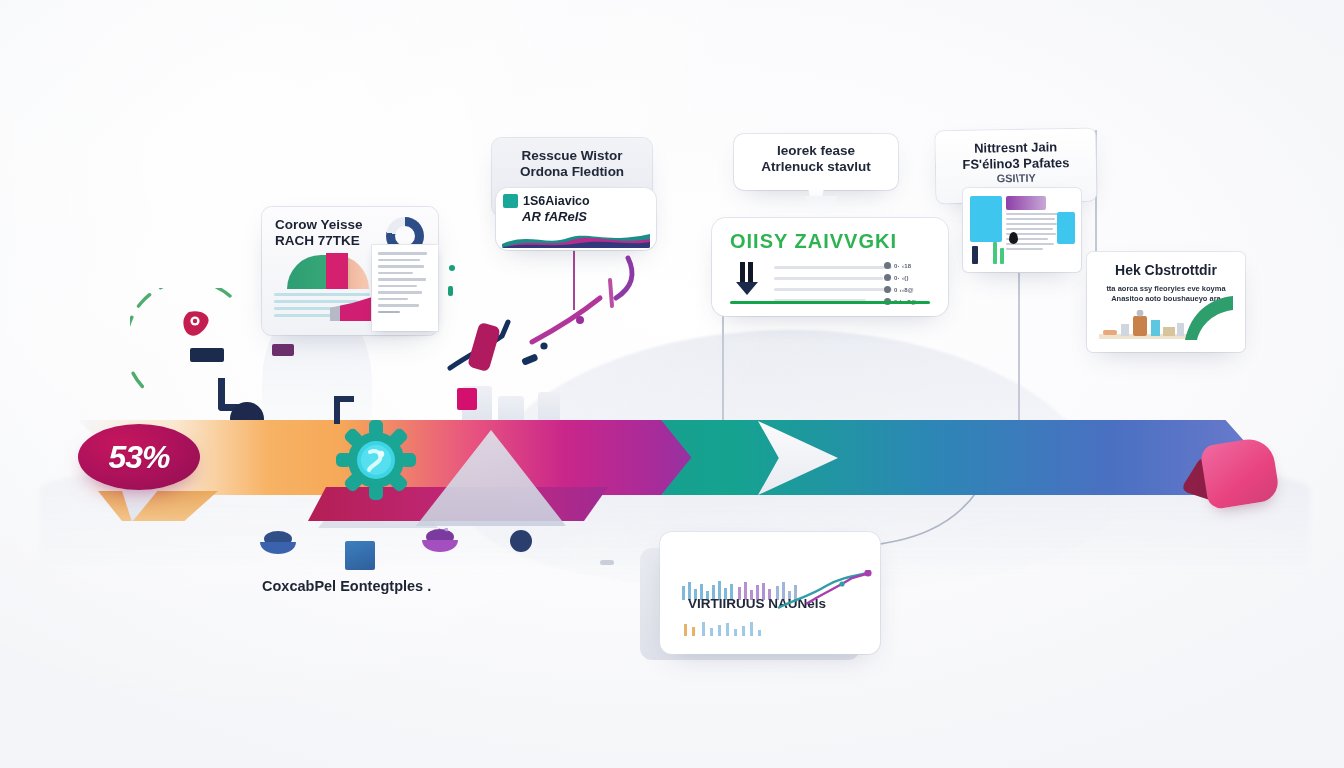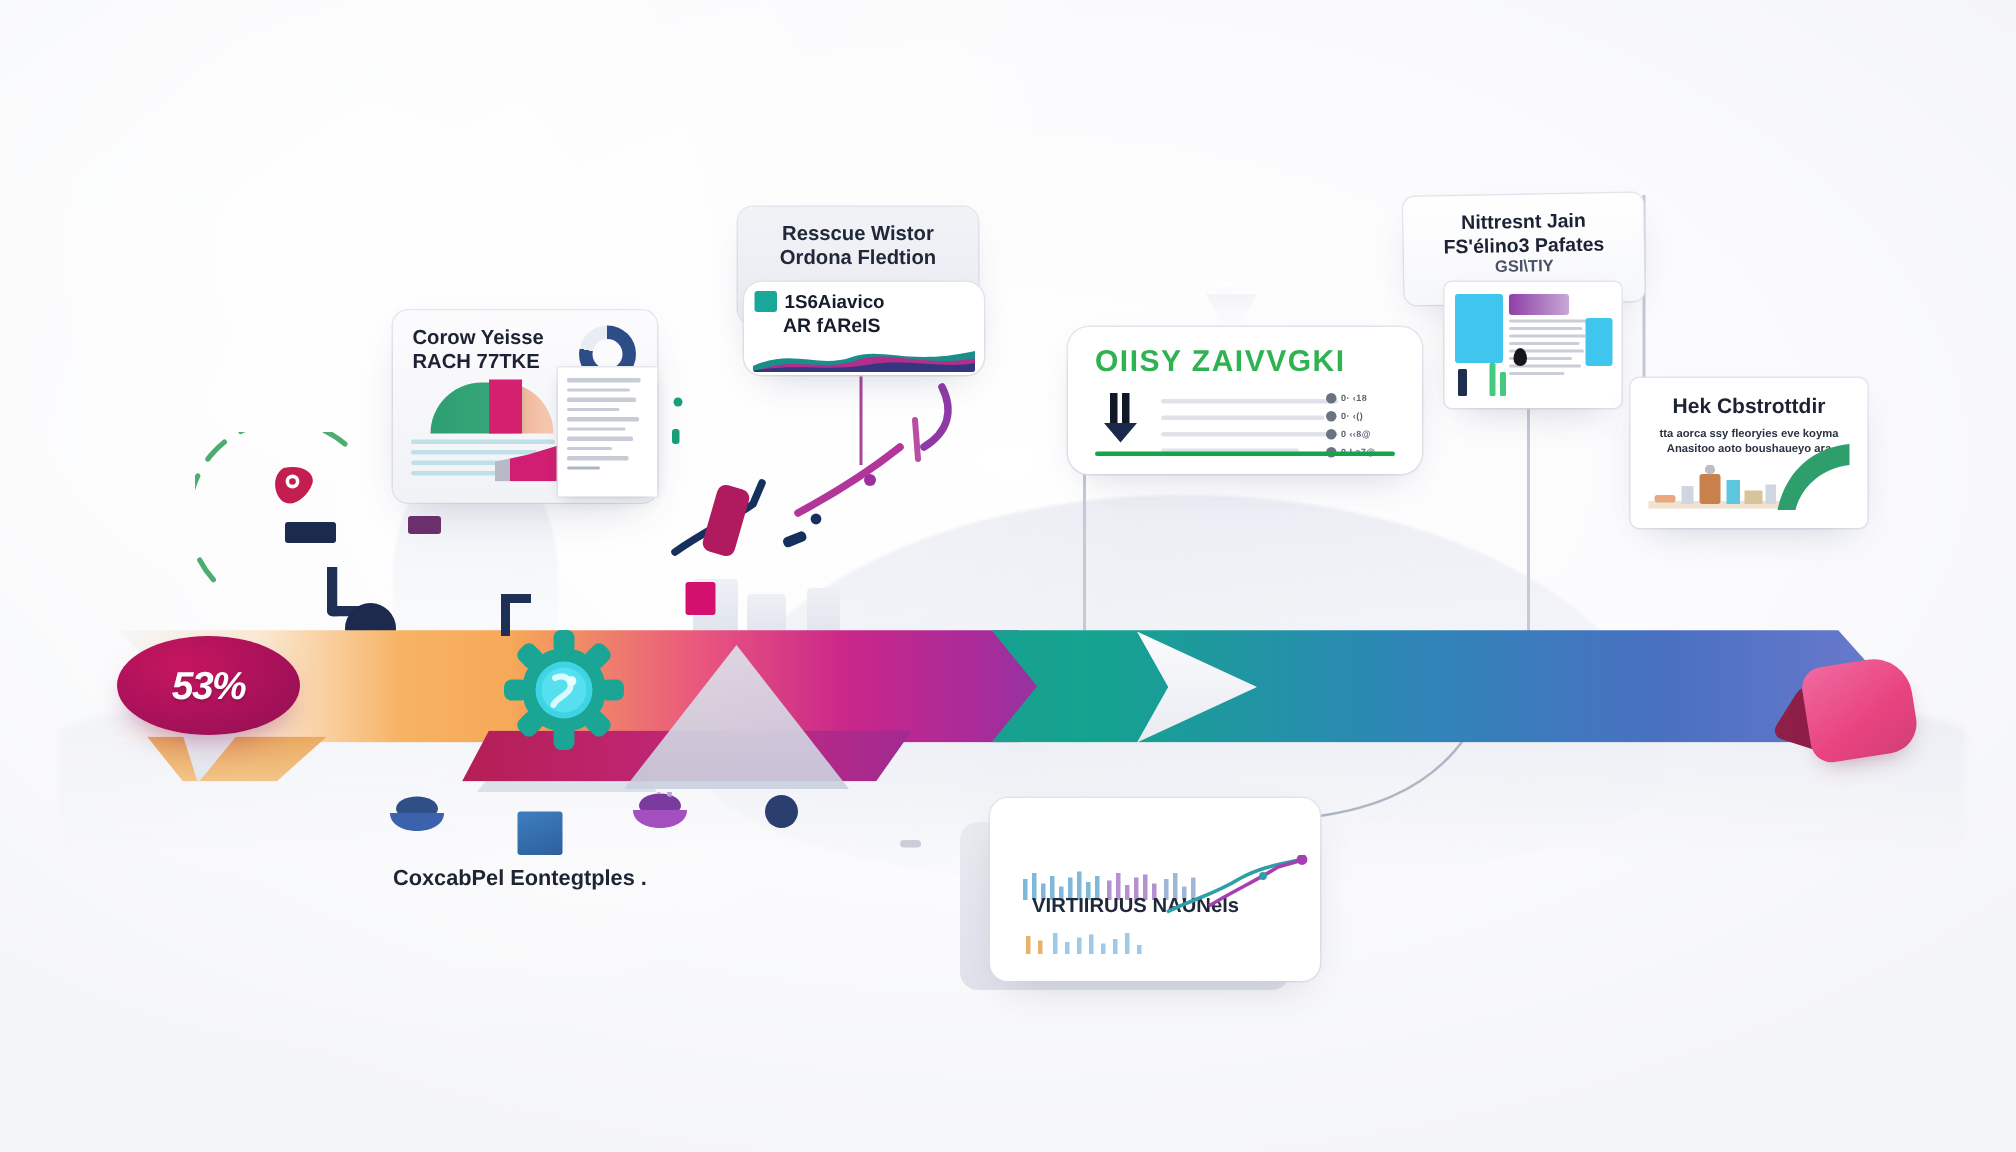--- a/index.html
+++ b/index.html
@@ -55,21 +55,21 @@
     clip-path:polygon(50% 0,100% 100%,0 100%);opacity:.9;}
   .white-wedge2{position:absolute;left:318px;top:452px;width:120px;height:76px;
     background:linear-gradient(180deg,#eef0f5,#d6dbe6);
     clip-path:polygon(50% 0,100% 100%,0 100%);opacity:.85;}
 
   
   .badge{position:absolute;left:78px;top:424px;width:122px;height:66px;border-radius:50%;
     background:radial-gradient(ellipse at 35% 30%,#c5165e,#a8115a 58%,#8e1050 100%);
     display:flex;align-items:center;justify-content:center;
     box-shadow:0 10px 22px -10px rgba(140,20,80,.6);}
-  .badge span{color:#fff;font-weight:700;font-size:26px;letter-spacing:-1px;
+  .badge span{color:#fff;font-weight:700;font-size:32px;letter-spacing:-1px;
     font-style:italic;text-shadow:0 1px 2px rgba(0,0,0,.18);}
   .badge-tail{position:absolute;left:118px;top:478px;width:50px;height:44px;
     background:linear-gradient(180deg,#f1f3f7,#e1e5ee);
     clip-path:polygon(0 0,100% 0,28% 100%);}
 
   
   .gear{position:absolute;left:336px;top:420px;width:80px;height:80px;}
   .gear svg{display:block}
 
   
@@ -77,21 +77,21 @@
     box-shadow:0 10px 28px -12px rgba(60,70,100,.28),0 0 0 1px rgba(225,228,236,.9);}
 
   
   .cardA{left:492px;top:138px;width:160px;height:78px;border-radius:10px;
     background:linear-gradient(180deg,#f2f3f7,#e9ebf1);}
   .cardA .t{padding:10px 8px 0;text-align:center;font-size:13.5px;line-height:16px;font-weight:700;color:#20283a;}
   .cardA-panel{left:496px;top:188px;width:160px;height:62px;background:#fff;}
   .cardA-head{display:flex;align-items:center;gap:5px;padding:6px 6px 0 7px;}
   .sw{width:15px;height:14px;background:#19a79a;border-radius:2px;flex:none;}
   .cardA-head .txt{font-size:12.5px;font-weight:700;color:#161d2c;line-height:13px;}
-  .cardA-l2{font-size:13px;font-weight:700;color:#161d2c;padding:1px 0 0 26px;}
+  .cardA-l2{font-size:13px;font-weight:700;color:#161d2c;padding:1px 0 0 26px;font-style:italic;}
   .wave{position:absolute;left:6px;top:42px;width:148px;height:18px;overflow:hidden;border-radius:2px;}
 
   
   .cardB{left:734px;top:134px;width:164px;height:56px;border-radius:10px;}
   .cardB .t{padding:9px 6px 0;text-align:center;font-size:13.5px;line-height:16px;font-weight:700;color:#20283a;}
   .cardB-stem{position:absolute;left:808px;top:188px;width:16px;height:26px;
     background:linear-gradient(180deg,#fff,#f0f1f5);clip-path:polygon(0 0,100% 0,62% 100%,38% 100%);}
 
   
   .cardC{left:936px;top:130px;width:160px;height:72px;border-radius:8px;
@@ -285,20 +285,26 @@
       <span class="txt">1S6Aiavico</span>
     </div>
     <div class="cardA-l2">AR fAReIS</div>
     <svg class="wave" viewBox="0 0 148 18" preserveAspectRatio="none">
       <path d="M0 14 C 26 2, 44 16, 66 8 C 86 1, 104 14, 148 4 L148 18 L0 18Z" fill="#1a8f8a"></path>
       <path d="M6 16 C 28 8, 48 18, 70 10 C 92 3, 112 15, 148 9 L148 18 L0 18Z" fill="#c2238e" opacity=".9"></path>
       <path d="M0 17 C 30 12, 52 18, 78 13 C 104 9, 126 16, 148 12 L148 18 L0 18Z" fill="#1d3a7a" opacity=".85"></path>
     </svg>
   </div>
 
+  <div class="card cardB">
+    <div class="t">
+      <span>Ieorek fease</span><br>
+      <span>Atrlenuck stavlut</span>
+    </div>
+  </div>
   <div class="cardB-stem"></div>
 
   <div class="card cardC">
     <div class="t">
       <span>Nittresnt Jain</span><br>
       <span>FS'élino3 Pafates</span>
     </div>
     <div class="t2">GSI\TIY</div>
   </div>
 

